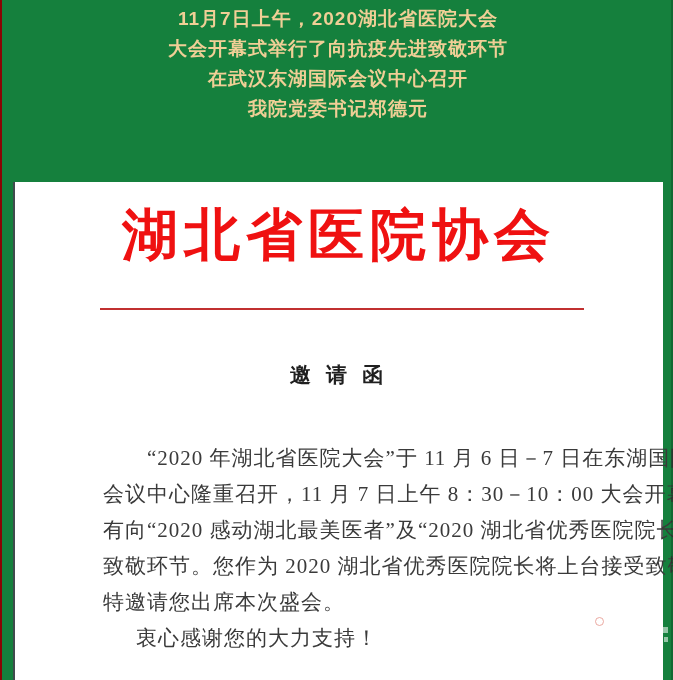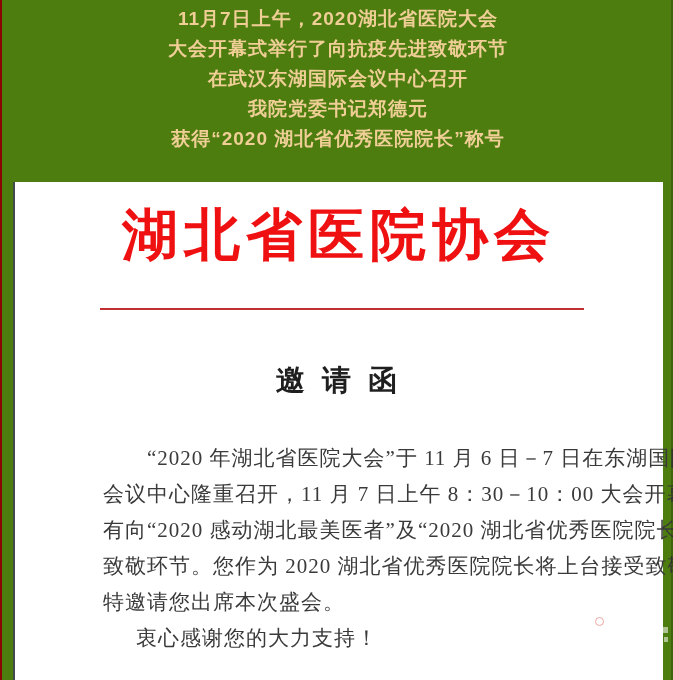--- a/index.html
+++ b/index.html
@@ -1,18 +1,18 @@
 <!DOCTYPE html>
 <html><head>
 <meta charset="utf-8">
 <style>
   html,body{margin:0;padding:0;}
   .stage{
     position:relative;width:673px;height:680px;overflow:hidden;
-    background:#4d7c0f;
+    background:#15803d;
     font-family:"Liberation Sans","DejaVu Sans",sans-serif;
   }
   .edge-stripe-left{
     position:absolute;left:0;top:0;width:2px;height:680px;
     background:#8a0404;
   }
   .edge-stripe-right{
     position:absolute;left:671px;top:0;width:2px;height:680px;
     background:rgba(0,0,0,0.18);
   }
@@ -36,21 +36,21 @@
     font-size:56px;font-weight:bold;letter-spacing:6px;color:#ef1111;
     white-space:nowrap;
   }
   .divider{
     position:absolute;left:85px;top:126px;width:484px;height:2px;
     background:#c13030;
   }
   .heading{
     position:absolute;left:0;top:179px;width:100%;text-align:center;
     font-family:"Liberation Serif","DejaVu Serif",serif;
-    font-size:29px;font-weight:bold;letter-spacing:5px;color:#1f1f1f;
+    font-size:21px;font-weight:bold;letter-spacing:5px;color:#1f1f1f;
     white-space:nowrap;
   }
   .body-text{
     position:absolute;left:88px;top:258px;width:500px;
     font-family:"Liberation Serif","DejaVu Serif",serif;
     font-size:21px;color:#3a3a3a;
   }
   .body-line{
     height:36px;line-height:36px;white-space:nowrap;letter-spacing:1px;
   }
@@ -74,21 +74,20 @@
 
 <div class="stage">
 
   <div class="edge-stripe-left"></div>
 
   <div class="banner">
     <div class="banner-line">11月7日上午，2020湖北省医院大会</div>
     <div class="banner-line">大会开幕式举行了向抗疫先进致敬环节</div>
     <div class="banner-line">在武汉东湖国际会议中心召开</div>
     <div class="banner-line">我院党委书记郑德元</div>
-    <div class="banner-line">获得“2020 湖北省优秀医院院长”称号</div>
   </div>
 
   <div class="paper">
 
     <div class="org-title">湖北省医院协会</div>
 
     <div class="divider"></div>
 
     <div class="heading">邀 请 函</div>
 

